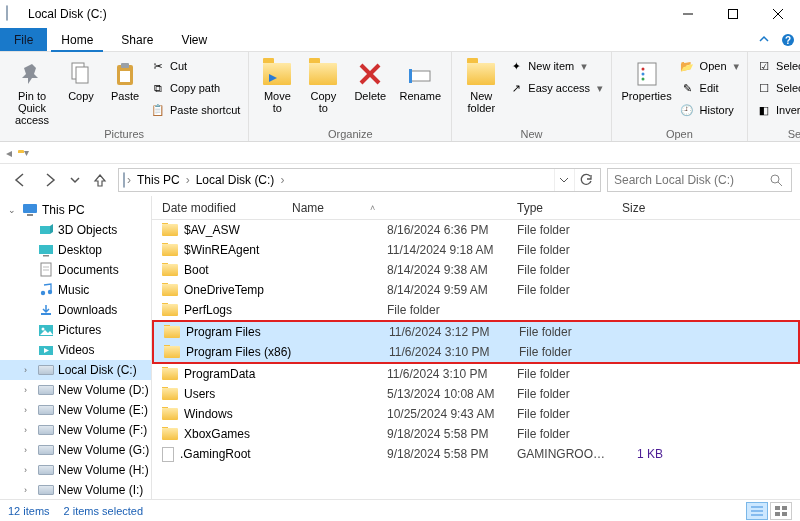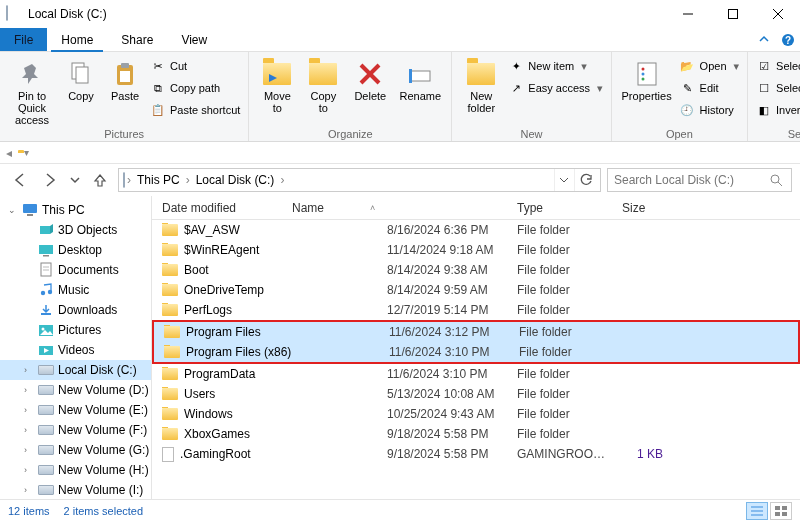--- a/index.html
+++ b/index.html
@@ -550,21 +550,20 @@
           </div>
           <div class="c date">8/14/2024 9:59 AM</div>
           <div class="c type">File folder</div>
           <div class="c size"></div>
         </div>
         <div class="row">
           <div class="c name">
             <span class="folder-icon"></span>
             <span>PerfLogs</span>
           </div>
-          <div class="c date">12/7/2019 5:14 PM</div>
           <div class="c type">File folder</div>
           <div class="c size"></div>
         </div>
         <div class="highlight-box">
           <div class="row selected">
             <div class="c name">
               <span class="folder-icon"></span>
               <span>Program Files</span>
             </div>
             <div class="c date">11/6/2024 3:12 PM</div>

